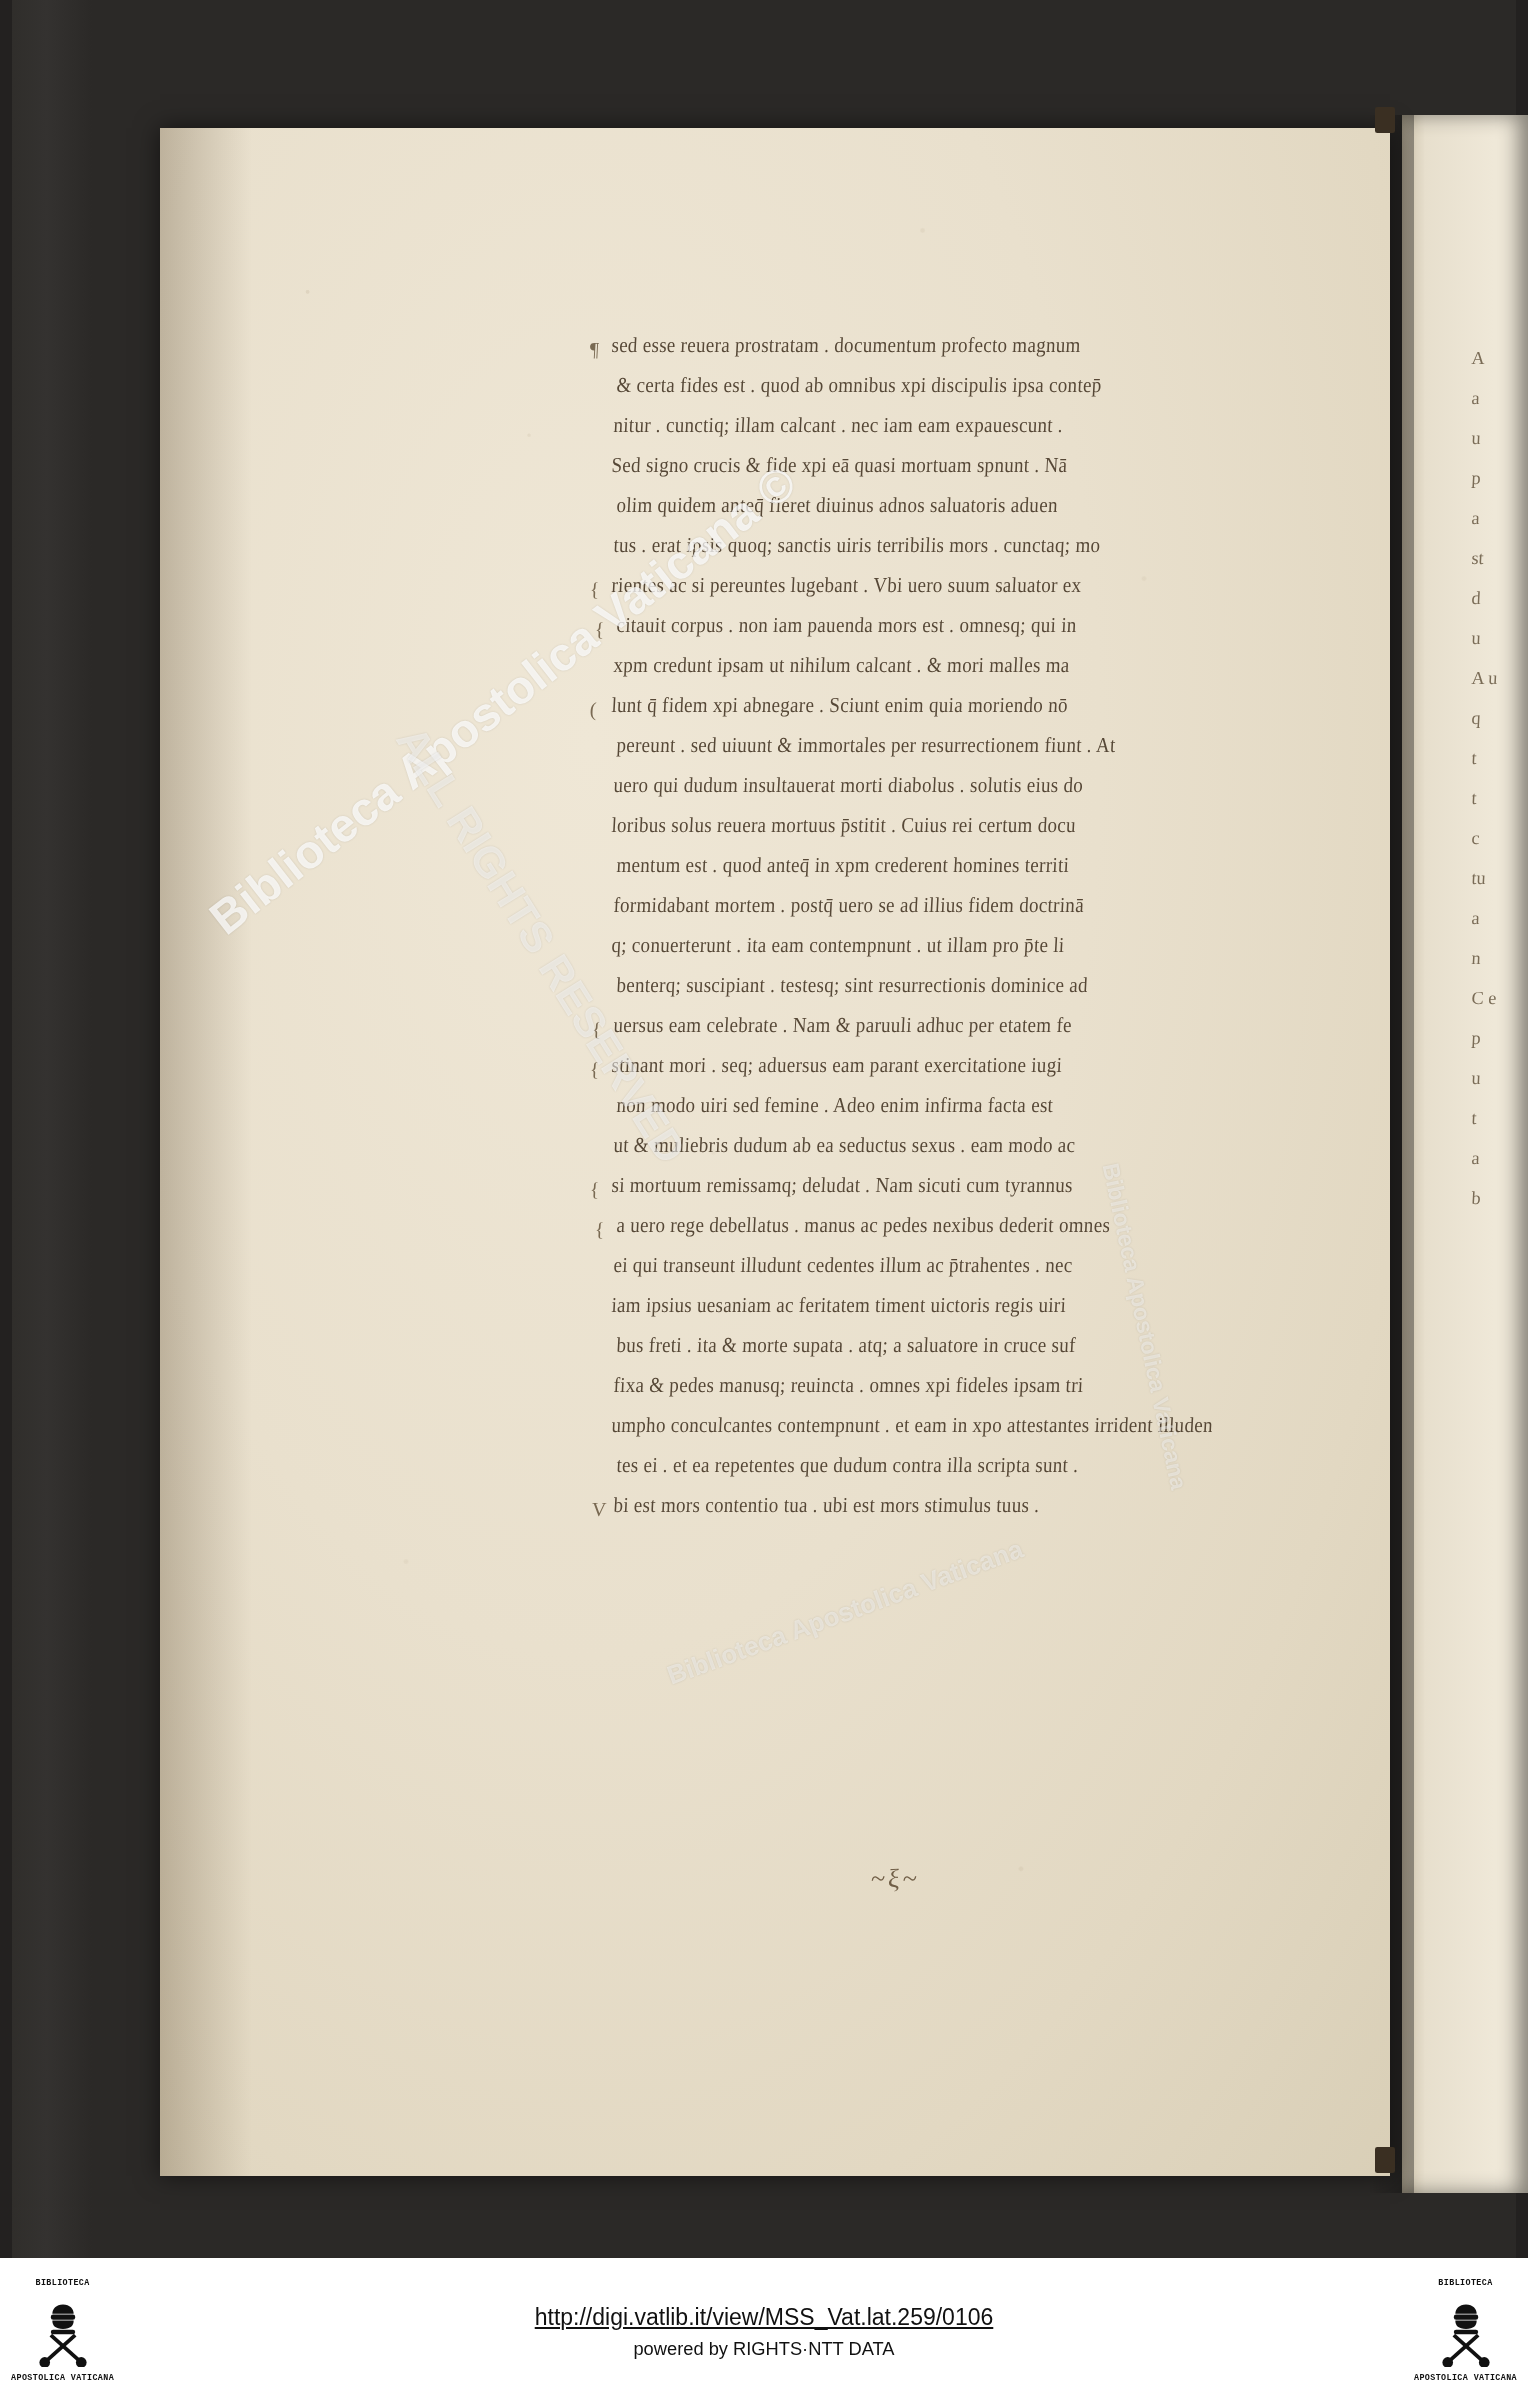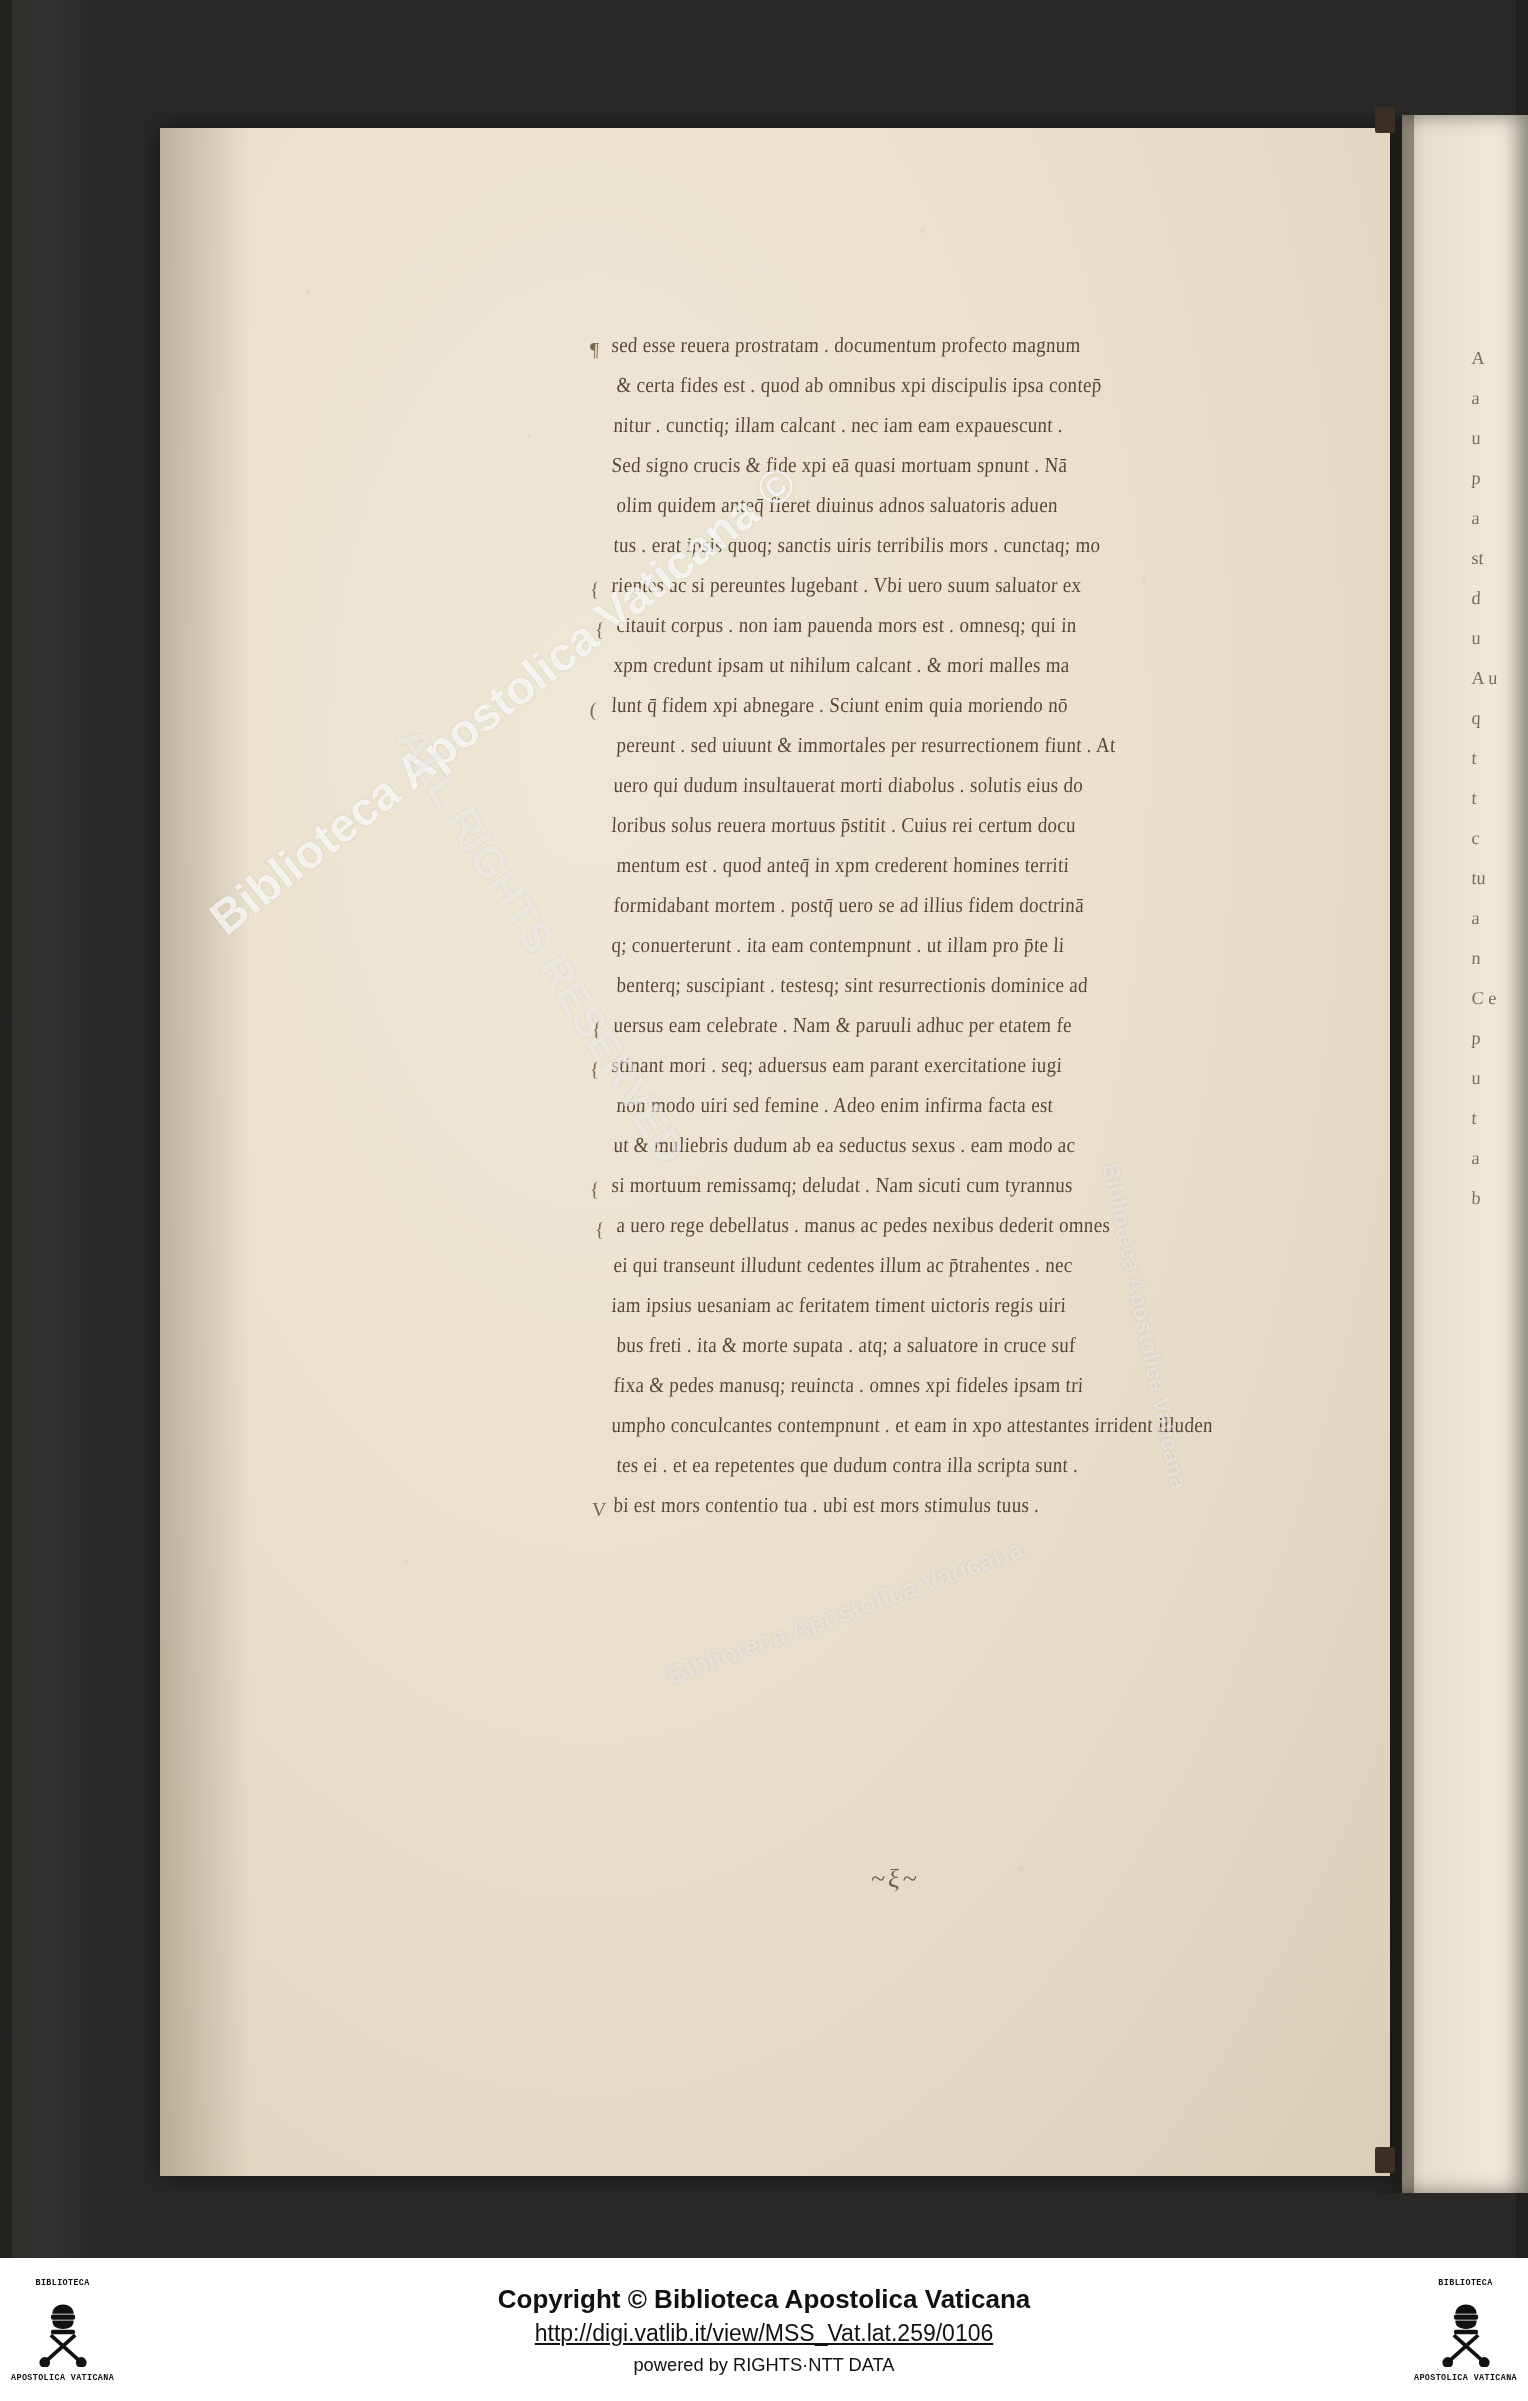--- a/index.html
+++ b/index.html
@@ -366,21 +366,20 @@
 
   <div class="wm" id="wm-main">Biblioteca Apostolica Vaticana ©</div>
   <div class="wm" id="wm-rights">ALL RIGHTS RESERVED</div>
   <div class="wm" id="wm-small-1">Biblioteca Apostolica Vaticana</div>
   <div class="wm" id="wm-small-2">Biblioteca Apostolica Vaticana</div>
 
 </div>
 
 <div id="footer">
   <div id="footer-center">
-    <div id="copyright-line">Copyright © Biblioteca Apostolica Vaticana</div>
     <div id="url-line">http://digi.vatlib.it/view/MSS_Vat.lat.259/0106</div>
     <div id="powered-line">powered by RIGHTS·NTT DATA</div>
   </div>
 </div>
 
 <div class="seal" id="seal-left">
   <div class="seal-text-top">BIBLIOTECA</div>
   <div class="seal-text-bottom">APOSTOLICA VATICANA</div>
   <svg width="70" height="70" viewBox="0 0 92 92">
     <g fill="#111">

